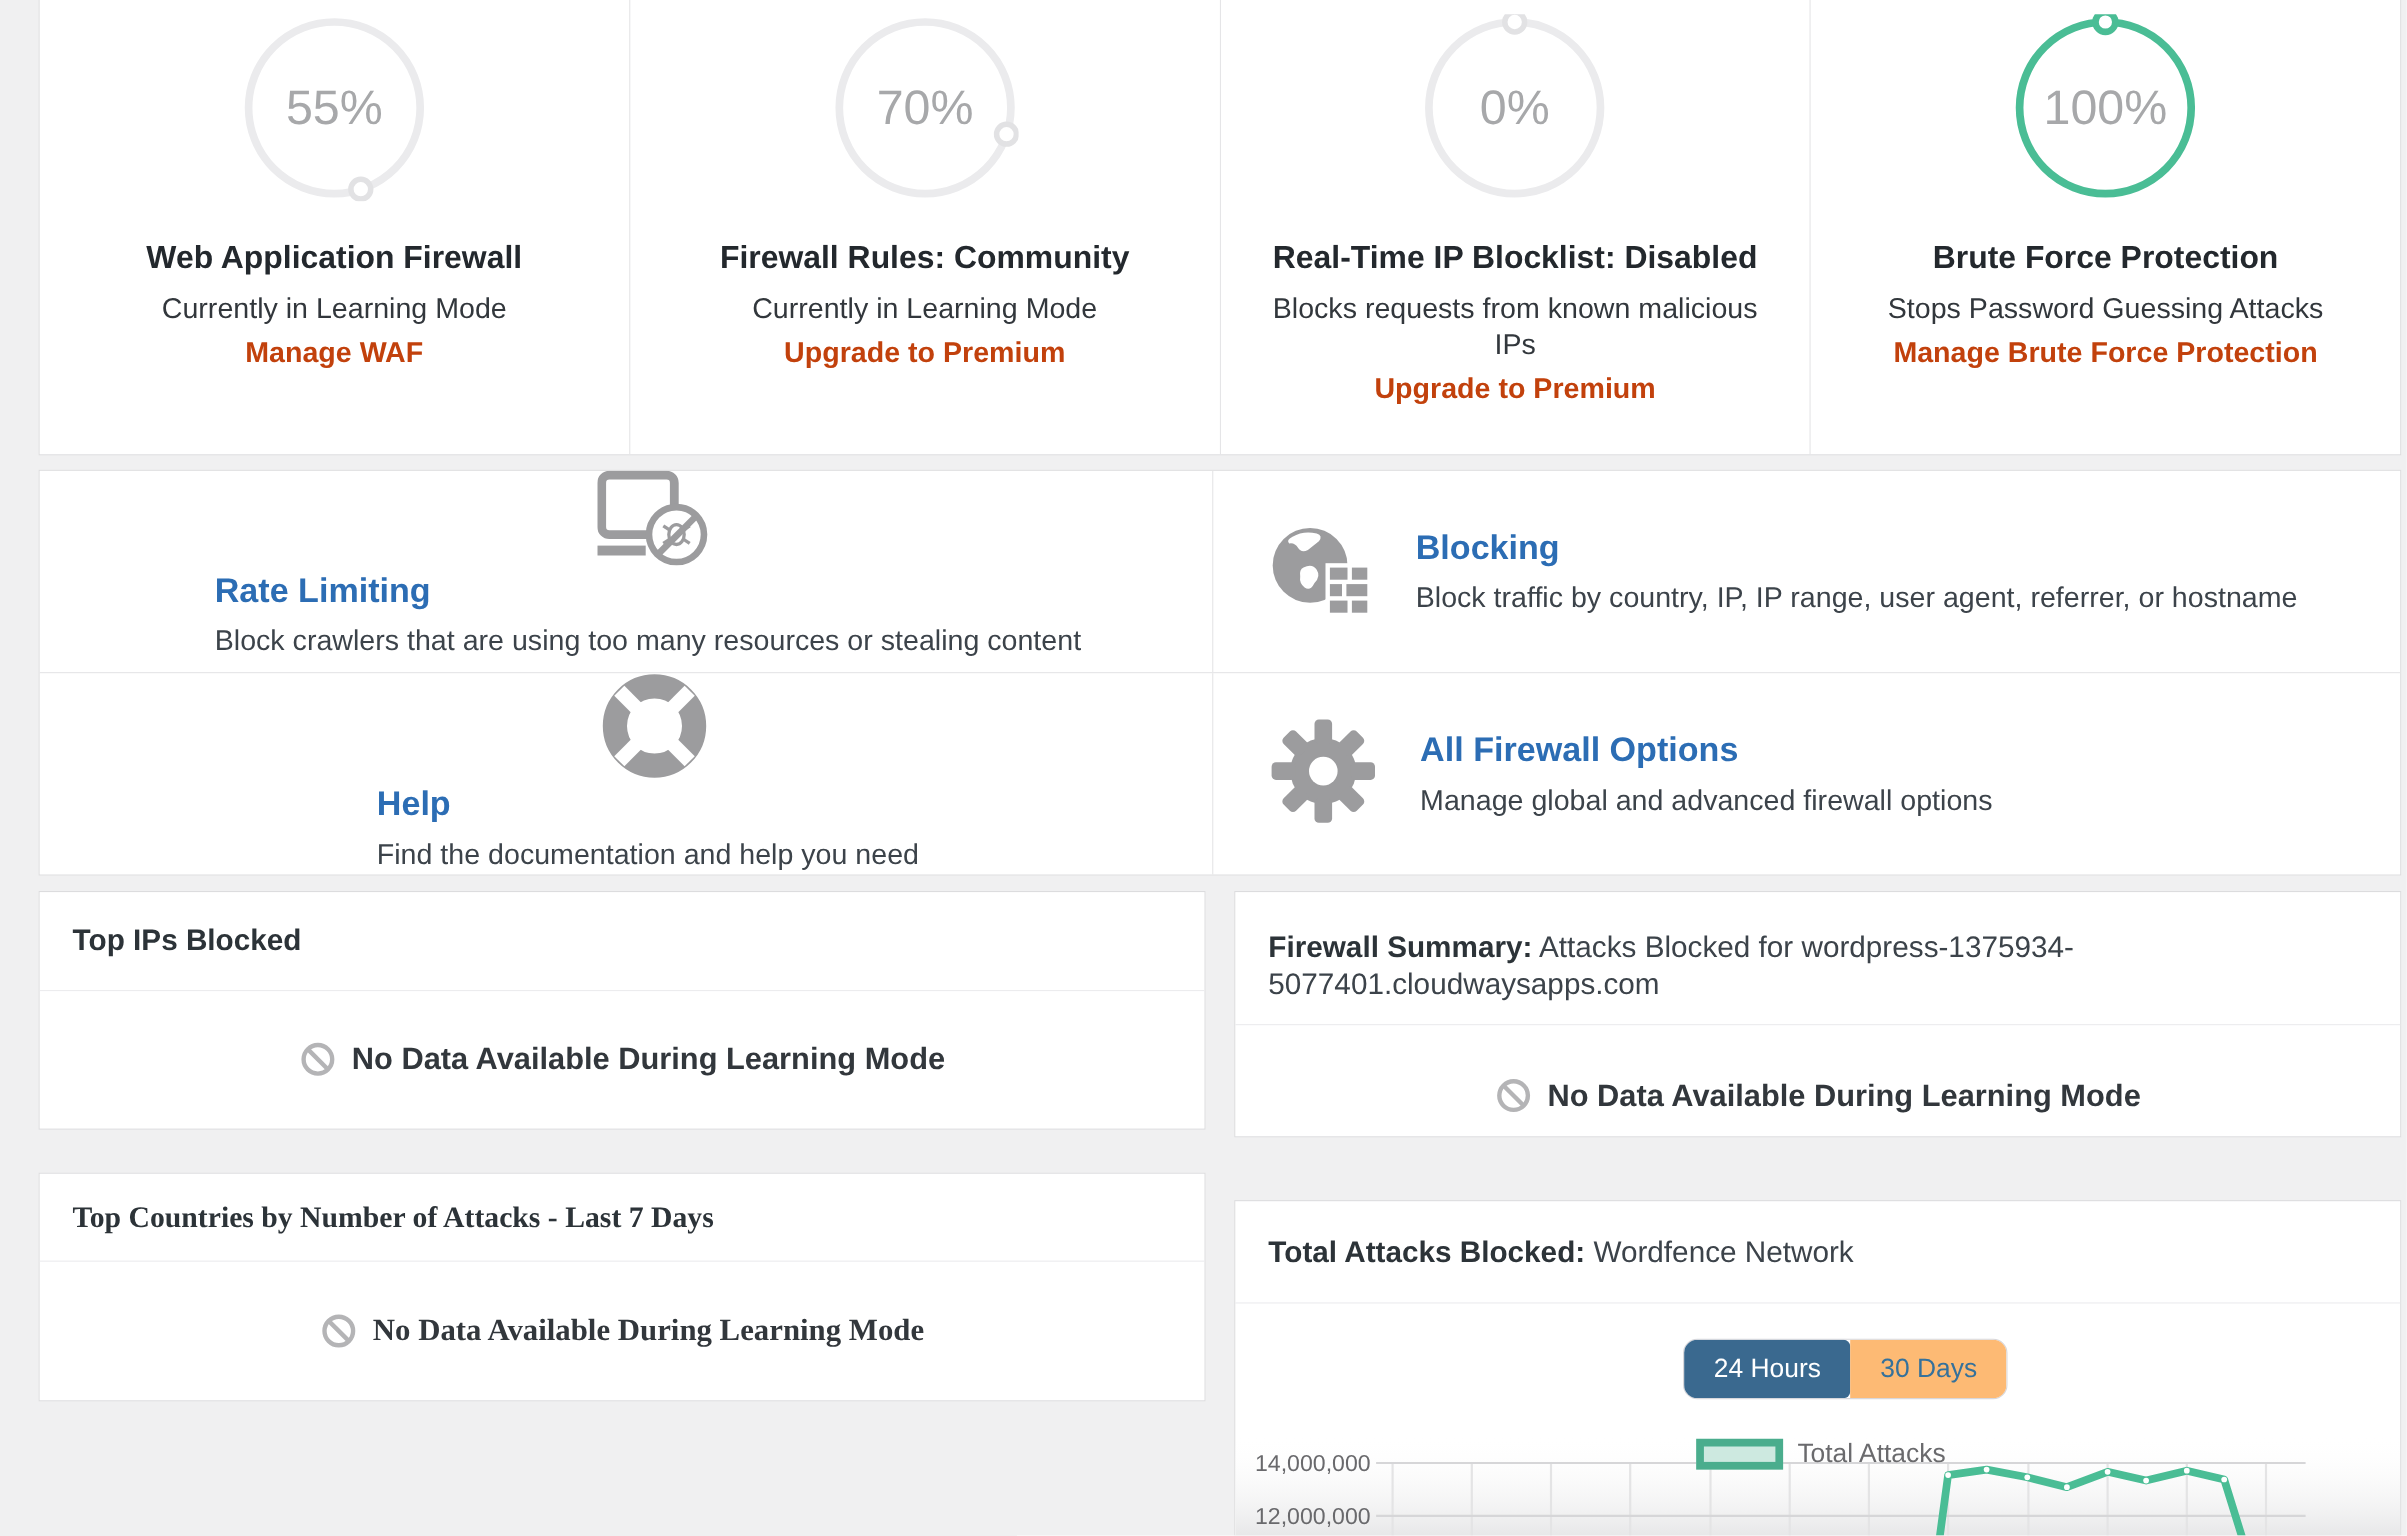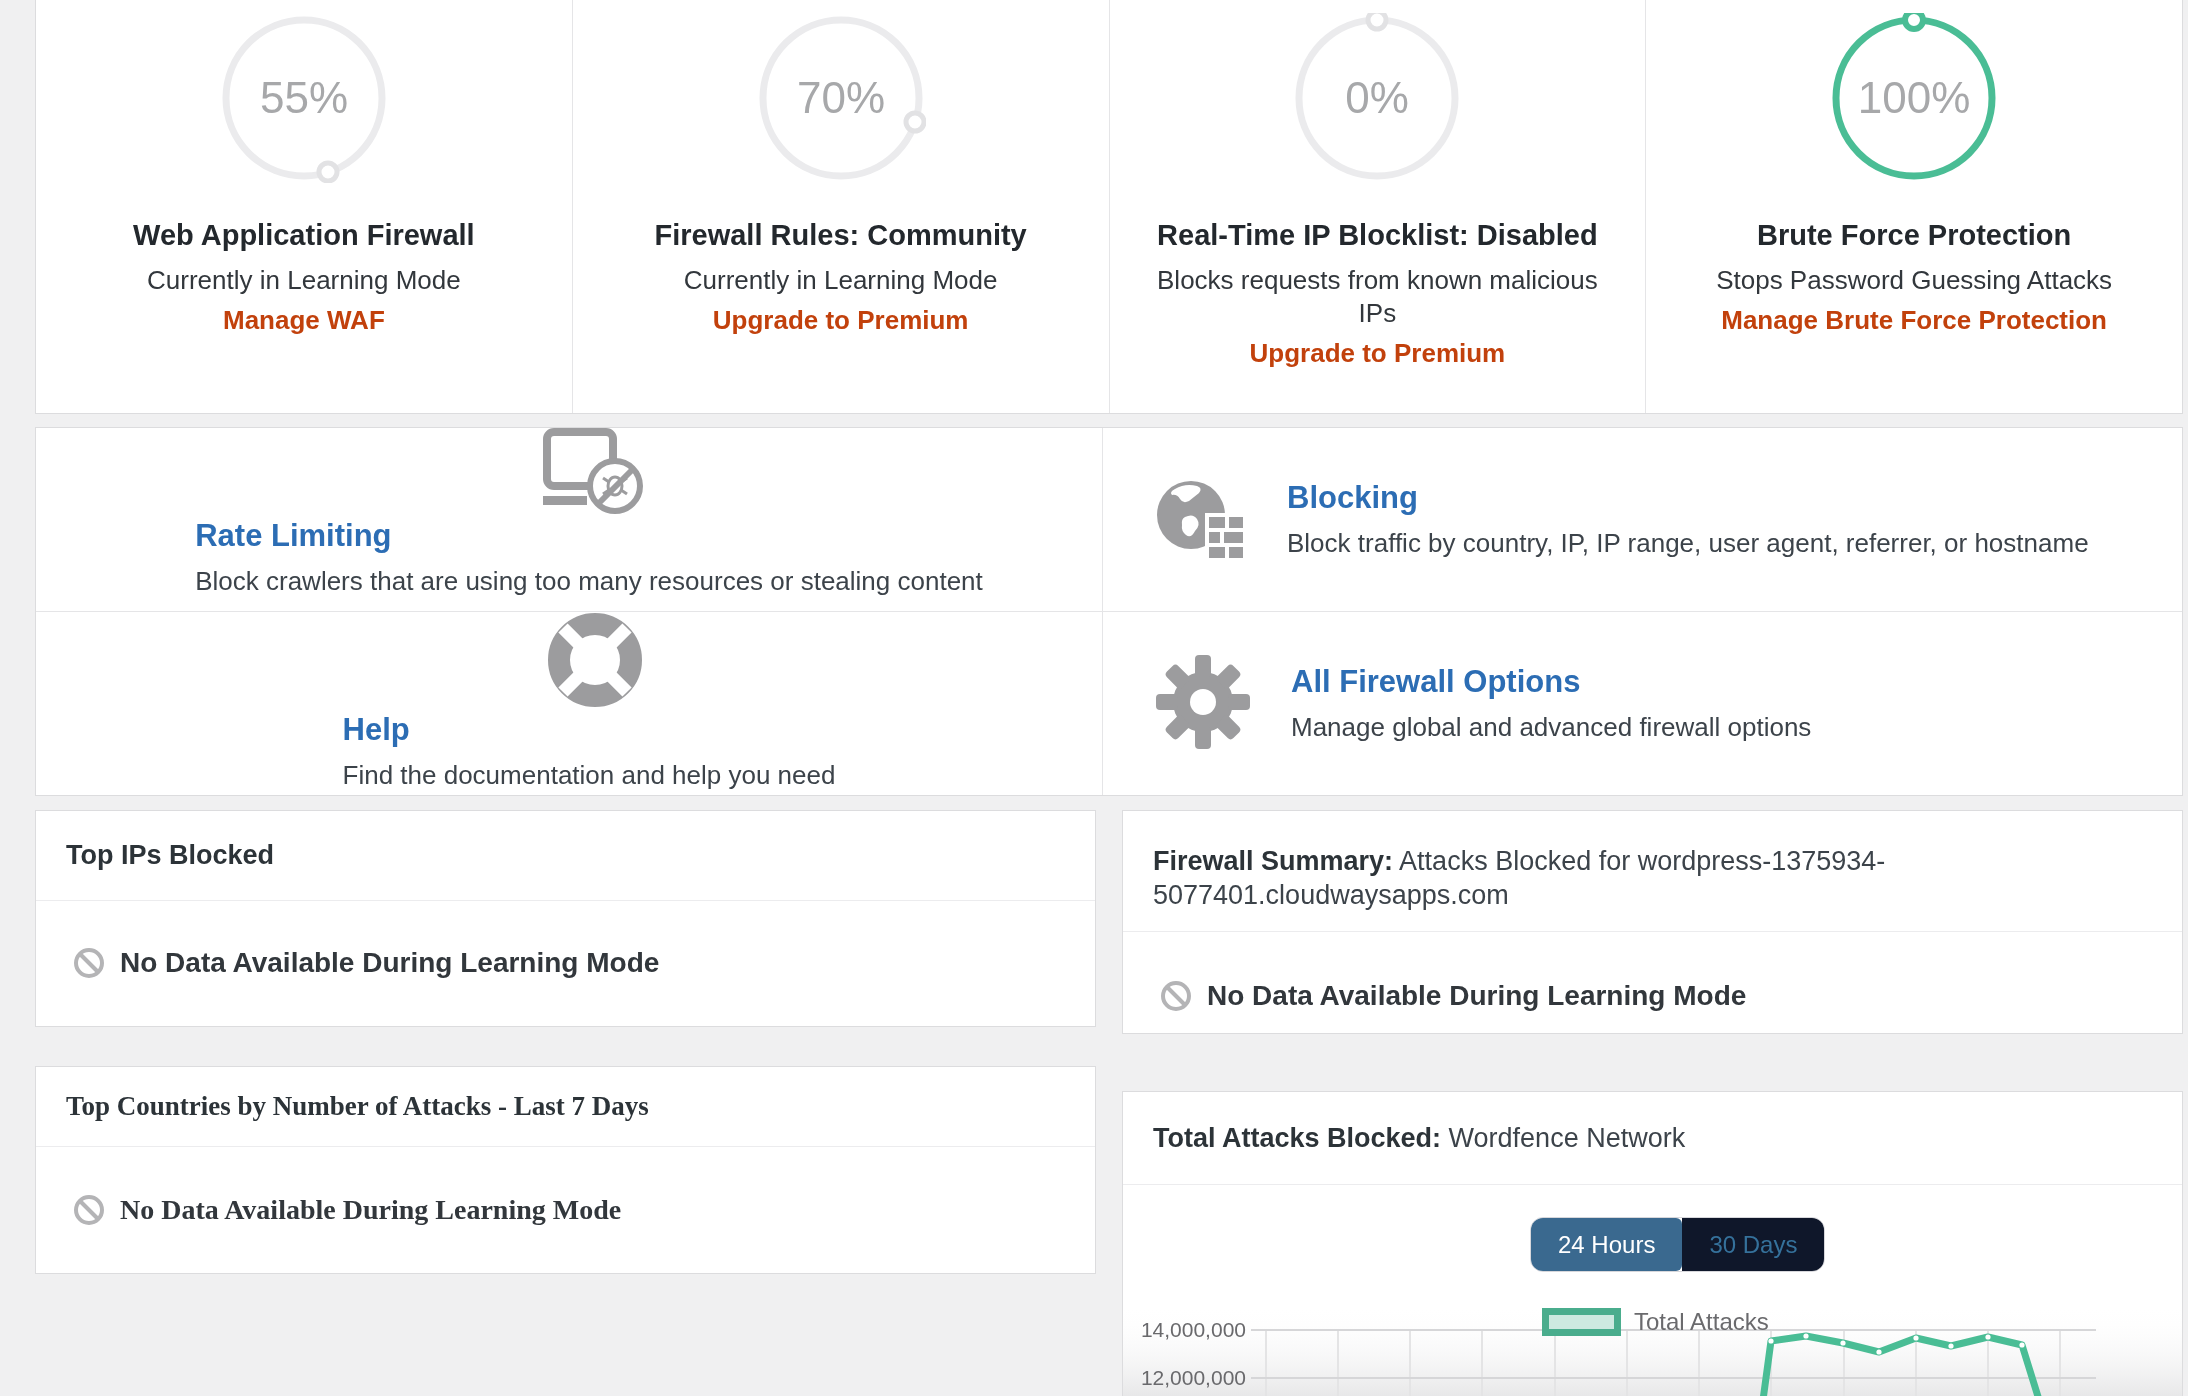--- a/index.html
+++ b/index.html
@@ -28,32 +28,32 @@
   .feat.left{width:1067px; border-right:1px solid #e5e5e7;flex-direction:column;}
   .feat.right{flex:1;}
   .feat .icon-box{flex:0 0 auto; margin-left:52px;}
   .feat .txt{margin-left:40px;}
   .feat h4{margin:0; font-size:31px; font-weight:bold; color:#2c6db4;}
   .feat p{margin:12px 0 0; font-size:26px; color:#3c434a; white-space:nowrap;}
 
   
   .panel-head{display:flex; align-items:center; padding:12px 30px; border-bottom:1px solid #ececee;
               font-size:27px; font-weight:bold; color:#2c3338; box-sizing:border-box;}
-  .panel-body{display:flex; align-items:center; padding-left:36px;}
+  .panel-body{display:flex; align-items:center; justify-content:center;}
   .nodata{display:flex; align-items:center; gap:14px; font-size:28px; font-weight:bold; color:#32373c;}
   .summary-head{display:block; padding:33px 30px 0; font-size:27px; line-height:34px; color:#3c434a;
                 font-weight:normal; border-bottom:none;}
   .summary-head .b{font-weight:bold; color:#2c3338;}
   .head-divider{position:absolute; left:0; right:0; border-bottom:1px solid #ececee;}
 
   
   .toggle{position:absolute; left:407px; top:125px; display:flex; height:53px;
           border:1px solid #d7d7db; border-radius:13px; background:#fff; overflow:hidden;}
   .tab{display:flex; align-items:center; justify-content:center; padding:0 27px; font-size:24px;
-       background:#0f172a; color:#35719b; border:none; cursor:pointer; font-family:inherit;}
+       background:#fdba74; color:#35719b; border:none; cursor:pointer; font-family:inherit;}
   .tab.active{background:#3a698f; color:#fff; border-radius:6px;}
   .legend{position:absolute; left:419px; top:216px; display:flex; align-items:center;}
   .swatch{width:65px; height:14px; border:7px solid #4aad8d; background:#cde9e0; display:inline-block;}
   .legend-label{margin-left:13px; font-size:24px; color:#6a6a6d;}
   .chart-svg{position:absolute; left:0; top:93px;}
   .axis{font-size:21px; fill:#69696c; font-family:"Liberation Sans", sans-serif;}
 </style>
 </head>
 <body>
 

